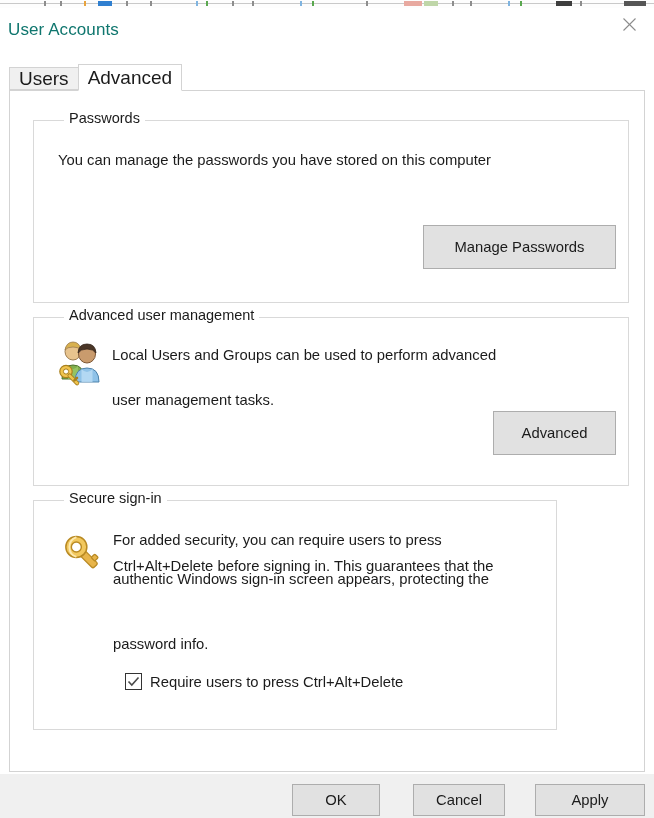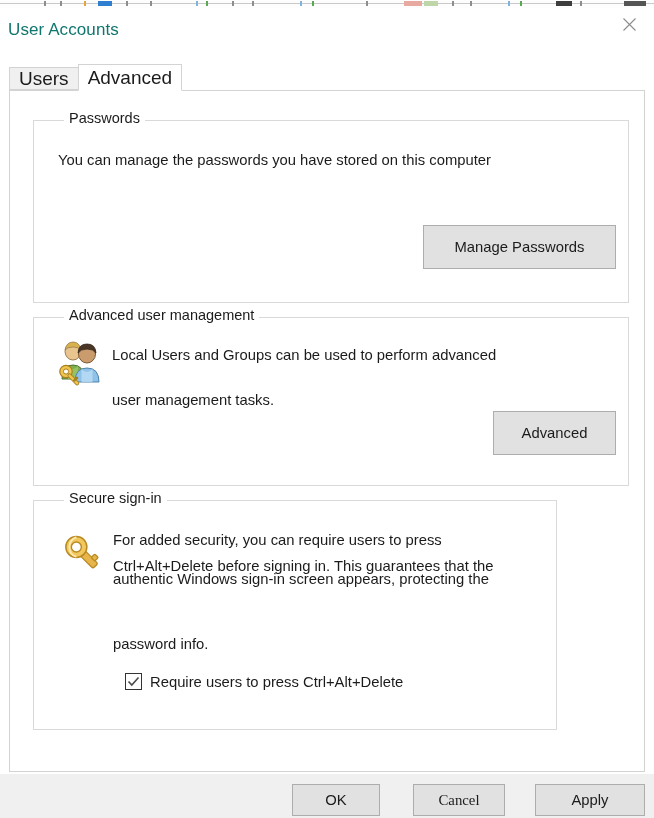--- a/index.html
+++ b/index.html
@@ -201,21 +201,21 @@
   .footer {
     position: absolute;
     left: 0;
     top: 766px;
     width: 654px;
     height: 44px;
     background: #f0f0f0;
   }
   .footer .btn { top: 10px; height: 32px; }
   .btn-ok     { left: 292px; width: 88px; }
-  .btn-cancel { left: 413px; width: 92px; font-family: Liberation Serif, serif; }
+  .btn-cancel { left: 413px; width: 92px; }
   .btn-apply  { left: 535px; width: 110px; }
 
   .icon-wrap { position: absolute; }
 </style>
 </head>
 <body>
 
 <div class="bg-strip">
   <div class="line"></div>
   <div class="tick" style="left:44px;background:#8d8d8d"></div>

